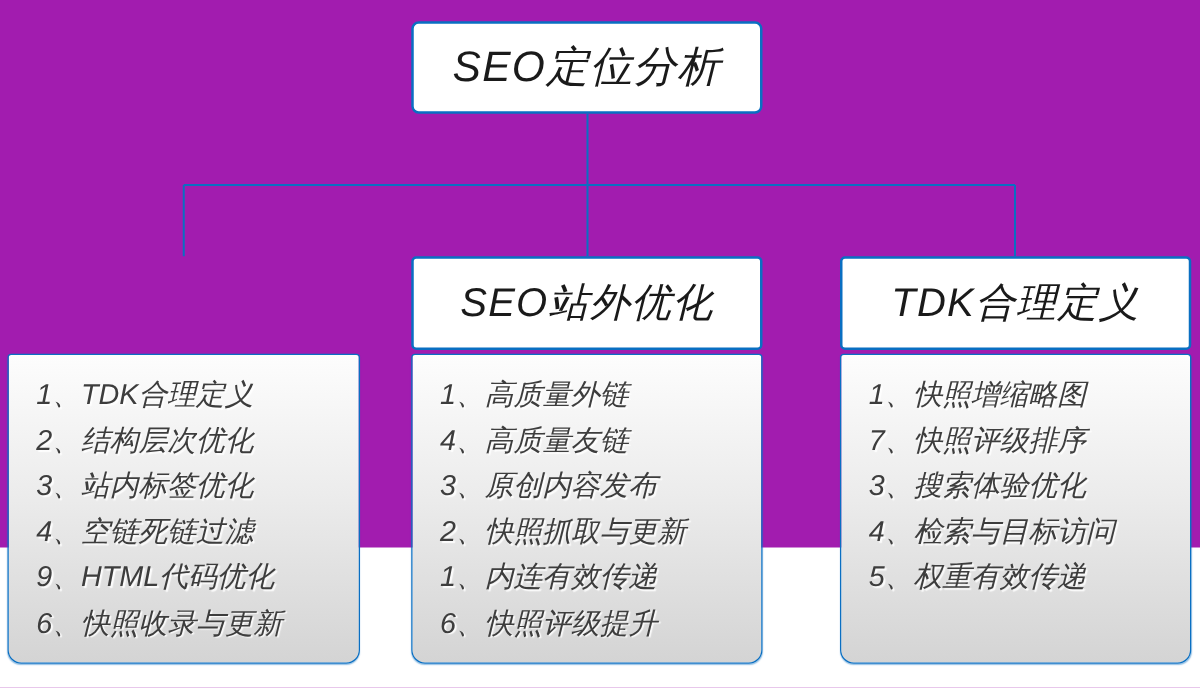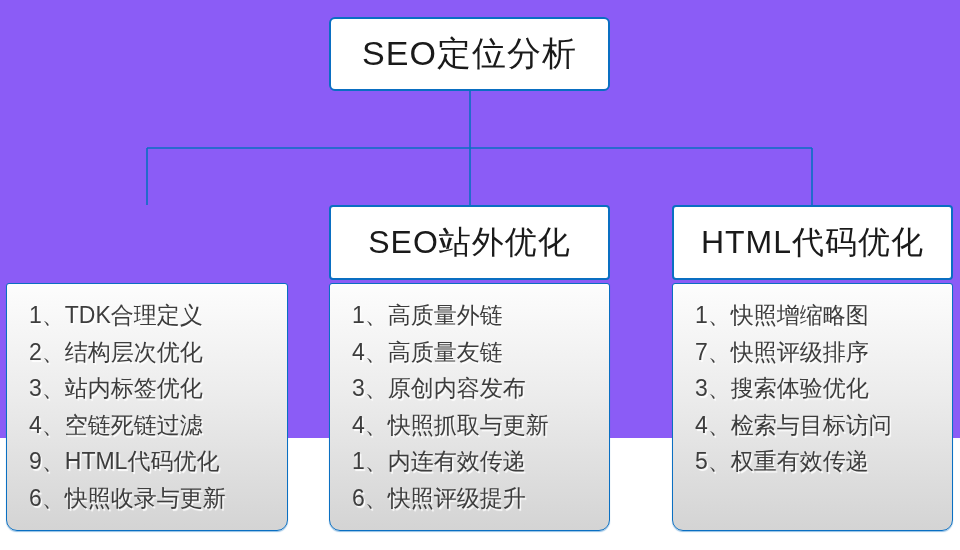--- a/index.html
+++ b/index.html
@@ -5,21 +5,21 @@
   :root{
     --accent:#0a6fc2;
     --header-text:#1a1a1a;
     --list-text:#3d3d3d;
     --list-bg-top:#fdfdfd;
     --list-bg-bottom:#d4d4d4;
   }
   *{margin:0;padding:0;box-sizing:border-box;}
   html,body{width:960px;height:550px;background:#ffffff;overflow:hidden;
     font-family:"Liberation Sans","DejaVu Sans",sans-serif;}
-  .canvas{position:relative;width:960px;height:438px;background:#8b5cf6;}
+  .canvas{position:relative;width:960px;height:438px;background:#a21caf;font-style:italic;}
 
   .connectors{position:absolute;left:0;top:0;width:960px;height:550px;pointer-events:none;}
 
   .node{position:absolute;background:#ffffff;border:2px solid var(--accent);
     display:flex;align-items:center;justify-content:center;
     color:var(--header-text);}
   .root-node{left:329px;top:17px;width:281px;height:74px;border-radius:6px;
     font-size:34px;letter-spacing:1px;}
   .col-header{position:absolute;top:0;left:0;right:0;height:75px;background:#ffffff;
     border:2px solid var(--accent);border-radius:4px;
@@ -73,29 +73,29 @@
   </div>
 
   <div class="column col-mid">
     <div class="col-header">
       <span>SEO站外优化</span>
     </div>
     <ul class="col-list">
       <li>1、高质量外链</li>
       <li>4、高质量友链</li>
       <li>3、原创内容发布</li>
-      <li>4、快照抓取与更新</li>
+      <li>2、快照抓取与更新</li>
       <li>1、内连有效传递</li>
       <li>6、快照评级提升</li>
     </ul>
   </div>
 
   <div class="column col-right">
     <div class="col-header">
-      <span>HTML代码优化</span>
+      <span>TDK合理定义</span>
     </div>
     <ul class="col-list">
       <li>1、快照增缩略图</li>
       <li>7、快照评级排序</li>
       <li>3、搜索体验优化</li>
       <li>4、检索与目标访问</li>
       <li>5、权重有效传递</li>
     </ul>
   </div>
 

